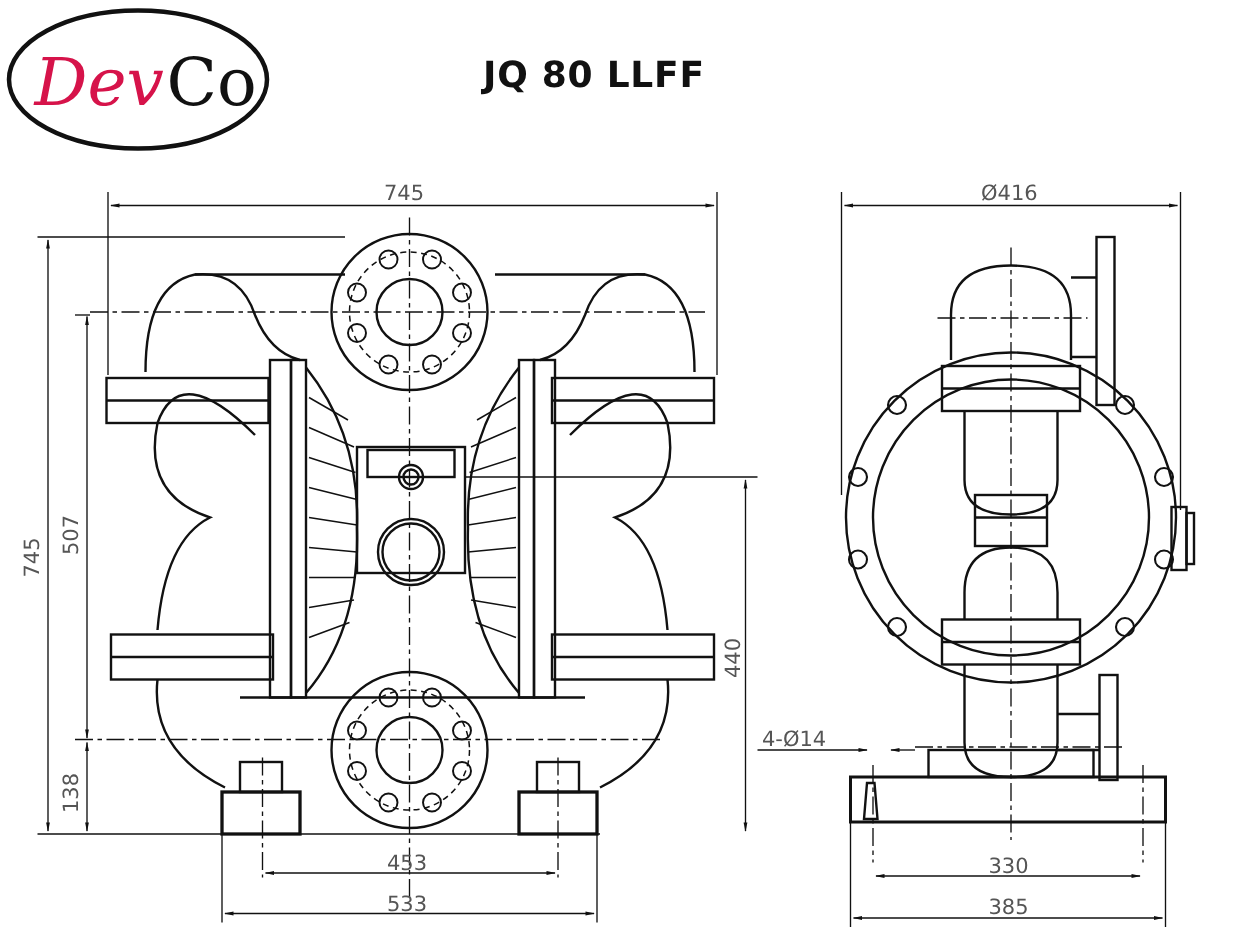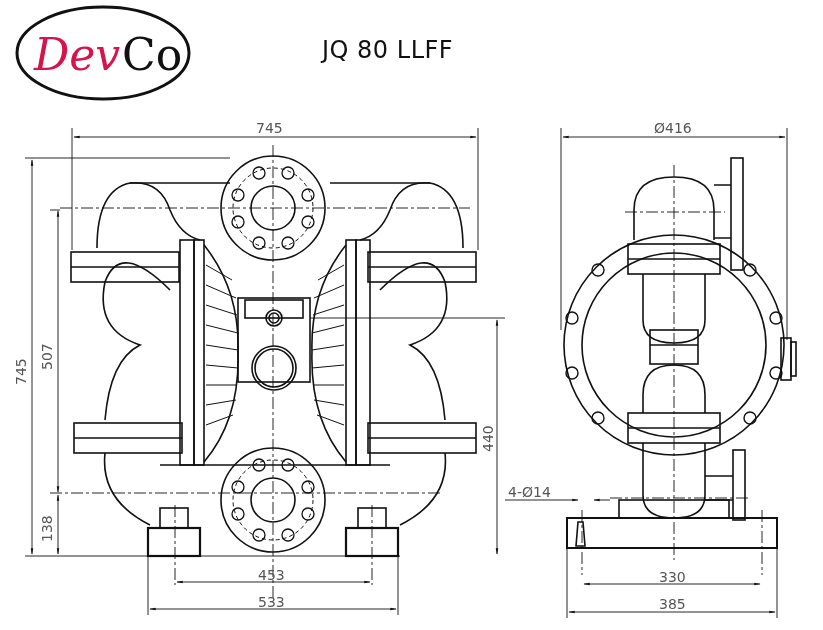--- a/index.html
+++ b/index.html
@@ -1,19 +1,19 @@
 <!DOCTYPE html>
 <html><head>
 <meta charset="utf-8">
 <style>
   html, body { margin: 0; padding: 0; background: #ffffff; }
   body { width: 823px; height: 630px; position: relative; overflow: hidden; font-family: "DejaVu Sans", sans-serif; }
-  .logo { position: absolute; left: 14px; top: 4px; width: 178px; height: 98px; }
+  .logo { position: absolute; left: 3px; top: 4px; width: 178px; height: 98px; }
   .logo svg { width: 100%; height: 100%; display: block; }
-  .title { position: absolute; left: 322px; top: 36px; font-family: "DejaVu Sans", sans-serif; font-weight: normal; font-size: 24px; color: #111; letter-spacing: 0.5px; }
+  .title { position: absolute; left: 322px; top: 36px; font-family: "DejaVu Sans", sans-serif; font-weight: bold; font-size: 24px; color: #111; letter-spacing: 0.5px; }
   .drawing { position: absolute; left: 0; top: 0; width: 823px; height: 630px; }
   .dim { font-family: "DejaVu Sans", sans-serif; font-size: 14px; fill: #555; }
 </style>
 </head>
 <body>
 
 <div class="logo">
   <svg viewBox="0 0 178 98">
     <ellipse cx="89" cy="49" rx="86" ry="46" fill="#fff" stroke="#111" stroke-width="3"></ellipse>
     <text x="20" y="66" font-family="'DejaVu Serif', serif" font-style="italic" font-size="44" fill="#d6134a">Dev</text>

